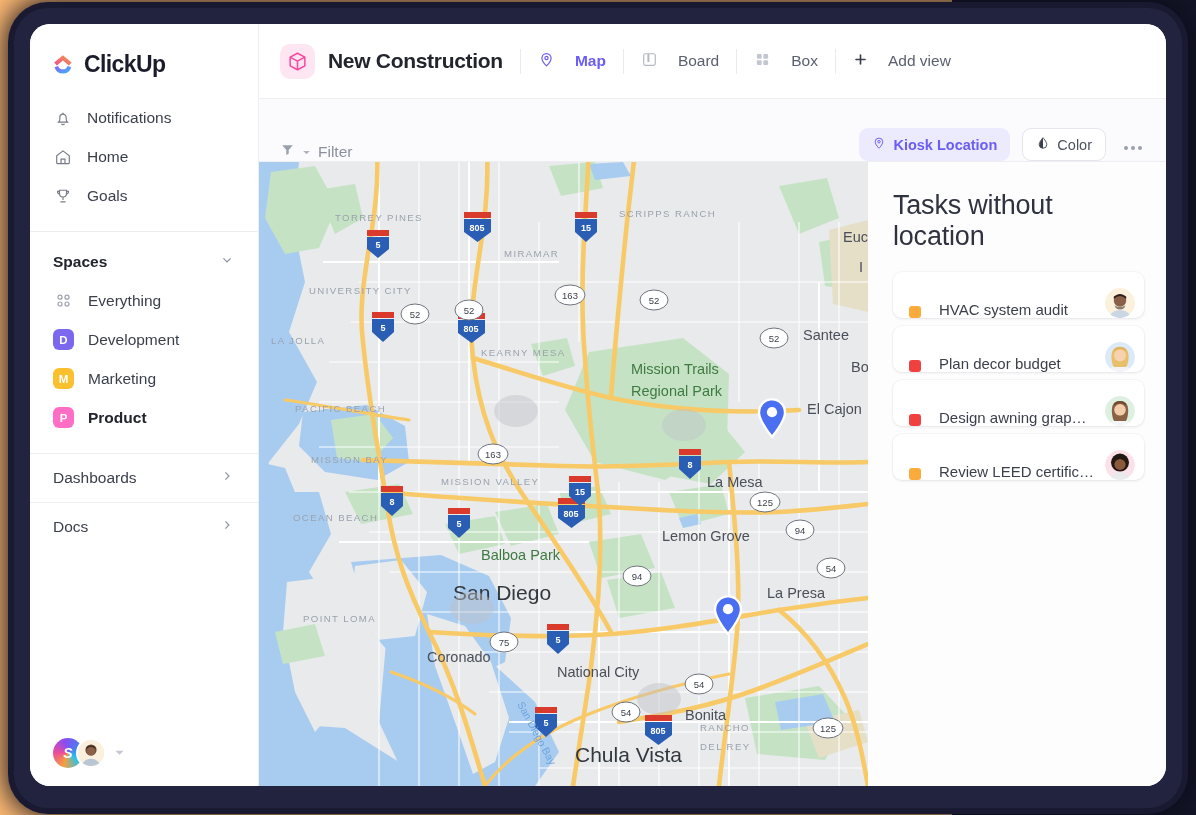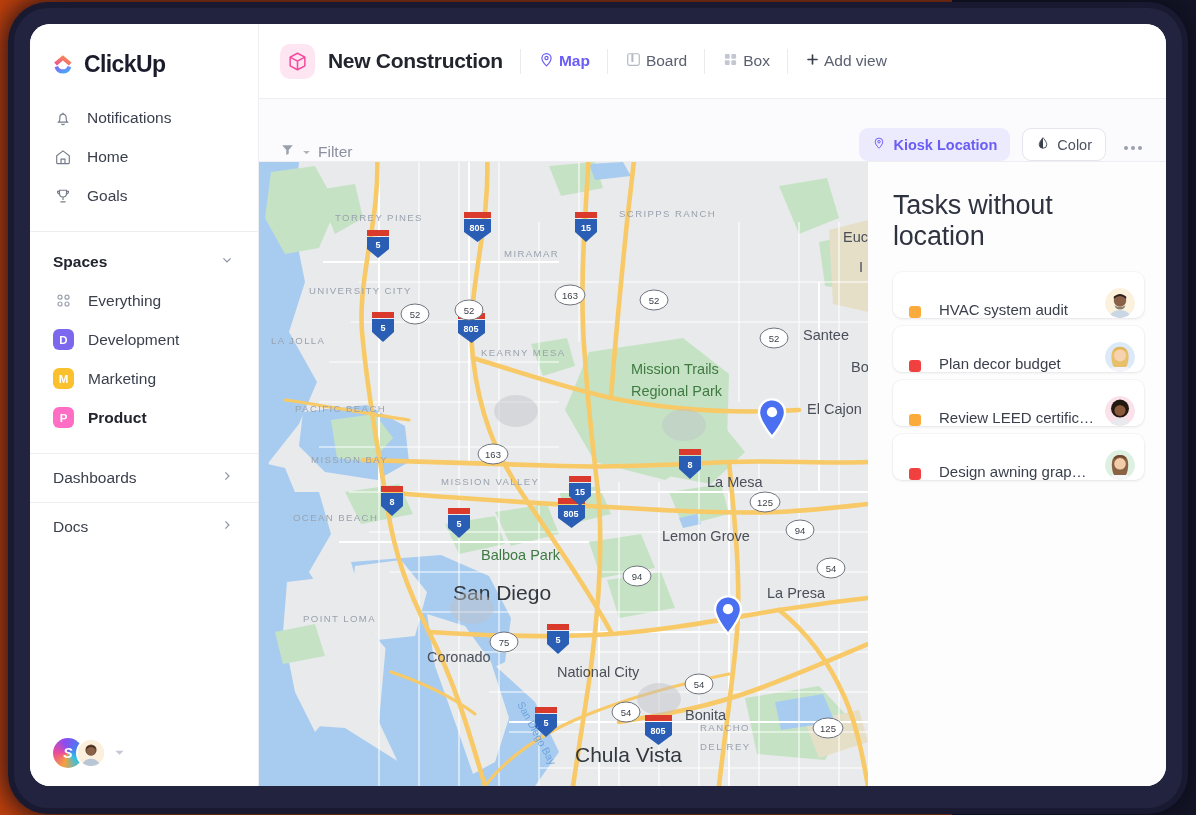--- a/index.html
+++ b/index.html
@@ -5,21 +5,21 @@
   * { box-sizing: border-box; margin: 0; padding: 0; }
   html, body {
     width: 1196px; height: 815px;
     overflow: hidden;
     background: #141527;
     font-family: "Liberation Sans", sans-serif;
   }
   #root {
     position: relative;
     width: 952px; height: 815px;
-    background: #c2410c;
+    background: #fdba74;
     text-decoration: underline;
   }
   
   #frame {
     position: absolute;
     left: 14px; top: 8px;
     width: 1168px; height: 800px;
     border-radius: 34px;
     background: #22243f;
     box-shadow: 0 0 0 6px #191a31, 0 0 26px 10px rgba(10,10,24,.85);
@@ -111,21 +111,21 @@
   .proj-ico {
     width: 35px; height: 35px; border-radius: 10px; background: #fde6f1;
     display:flex; align-items:center; justify-content:center; flex:none;
   }
   .proj-title {
     font-size: 21px; font-weight: 700; color:#22242e; margin-left: 13px;
     letter-spacing:-0.3px; white-space:nowrap;
   }
   .vsep { width:1px; height:25px; background:#e8eaee; margin: 0 17px; flex:none;}
   .view-tab {
-    display:flex; align-items:center; gap: 4px; cursor:pointer;
+    display:flex; align-items:center; gap: 20px; cursor:pointer;
     font-size: 15.5px; color:#5a6070; white-space:nowrap;
   }
   .view-tab.active { color:#6a5df5; font-weight:600; }
 
   #toolbar {
     height: 63px; flex:none;
     display:flex; align-items:flex-end;
     padding: 0 20px 0 21px;
     background:#fbfbfd;
     border-bottom:1px solid #eceef1;
@@ -749,45 +749,45 @@
               <circle cx="15" cy="15" r="15" fill="#dbe9f8"></circle>
               <path d="M3.5 30 q4-8 11.5-8 t11.5 8Z" fill="#f2f4f7"></path>
               <path d="M6.4 14 q0-9 8.6-9 t8.6 9 q0 7-2.4 11 H8.8 Q6.4 21 6.4 14z" fill="#e8c06a"></path>
               <circle cx="15" cy="13.6" r="6" fill="#f6d3ae"></circle>
               <path d="M9 9.6 q6-5.6 12 0 v-2.4 q-6-4.8-12 0z" fill="#e0b45a"></path>
             </svg>
           </span>
         </div>
 
         <div class="task-card">
+          <span class="prio" style="background:#f04040"></span>
+          <span class="task-name">Design awning grap…</span>
+          <span class="task-av">
+            <svg width="30" height="30" viewBox="0 0 30 30">
+              <circle cx="15" cy="15" r="15" fill="#ddf0e2"></circle>
+              <path d="M3.5 30 q4-8 11.5-8 t11.5 8Z" fill="#f4f6f8"></path>
+              <path d="M6.8 14 q0-9 8.2-9 t8.2 9 q0 7-2.2 11 H9 Q6.8 21 6.8 14z" fill="#8a6344"></path>
+              <circle cx="15" cy="13.8" r="5.8" fill="#f3cda9"></circle>
+              <path d="M9.2 9.8 q5.8-5.4 11.6 0 v-2.6 q-5.8-4.6-11.6 0z" fill="#71492f"></path>
+            </svg>
+          </span>
+        </div>
+
+        <div class="task-card">
           <span class="prio" style="background:#fbab3c"></span>
           <span class="task-name">Review LEED certific…</span>
           <span class="task-av">
             <svg width="30" height="30" viewBox="0 0 30 30">
               <circle cx="15" cy="15" r="15" fill="#fbe1ea"></circle>
               <path d="M3.5 30 q4-8 11.5-8 t11.5 8Z" fill="#e8eaee"></path>
               <circle cx="15" cy="12.6" r="9" fill="#241912"></circle>
               <circle cx="15" cy="14.4" r="5.6" fill="#8a5a3c"></circle>
               <path d="M9.6 11.4 q5.4-5 10.8 0 v-2.4 q-5.4-4.4-10.8 0z" fill="#241912"></path>
             </svg>
           </span>
         </div>
-
-        <div class="task-card">
-          <span class="prio" style="background:#f04040"></span>
-          <span class="task-name">Design awning grap…</span>
-          <span class="task-av">
-            <svg width="30" height="30" viewBox="0 0 30 30">
-              <circle cx="15" cy="15" r="15" fill="#ddf0e2"></circle>
-              <path d="M3.5 30 q4-8 11.5-8 t11.5 8Z" fill="#f4f6f8"></path>
-              <path d="M6.8 14 q0-9 8.2-9 t8.2 9 q0 7-2.2 11 H9 Q6.8 21 6.8 14z" fill="#8a6344"></path>
-              <circle cx="15" cy="13.8" r="5.8" fill="#f3cda9"></circle>
-              <path d="M9.2 9.8 q5.8-5.4 11.6 0 v-2.6 q-5.8-4.6-11.6 0z" fill="#71492f"></path>
-            </svg>
-          </span>
-        </div>
       </div>
 
     </div>
   </section>
 
  </div>
 </div>
 
 </body></html>

